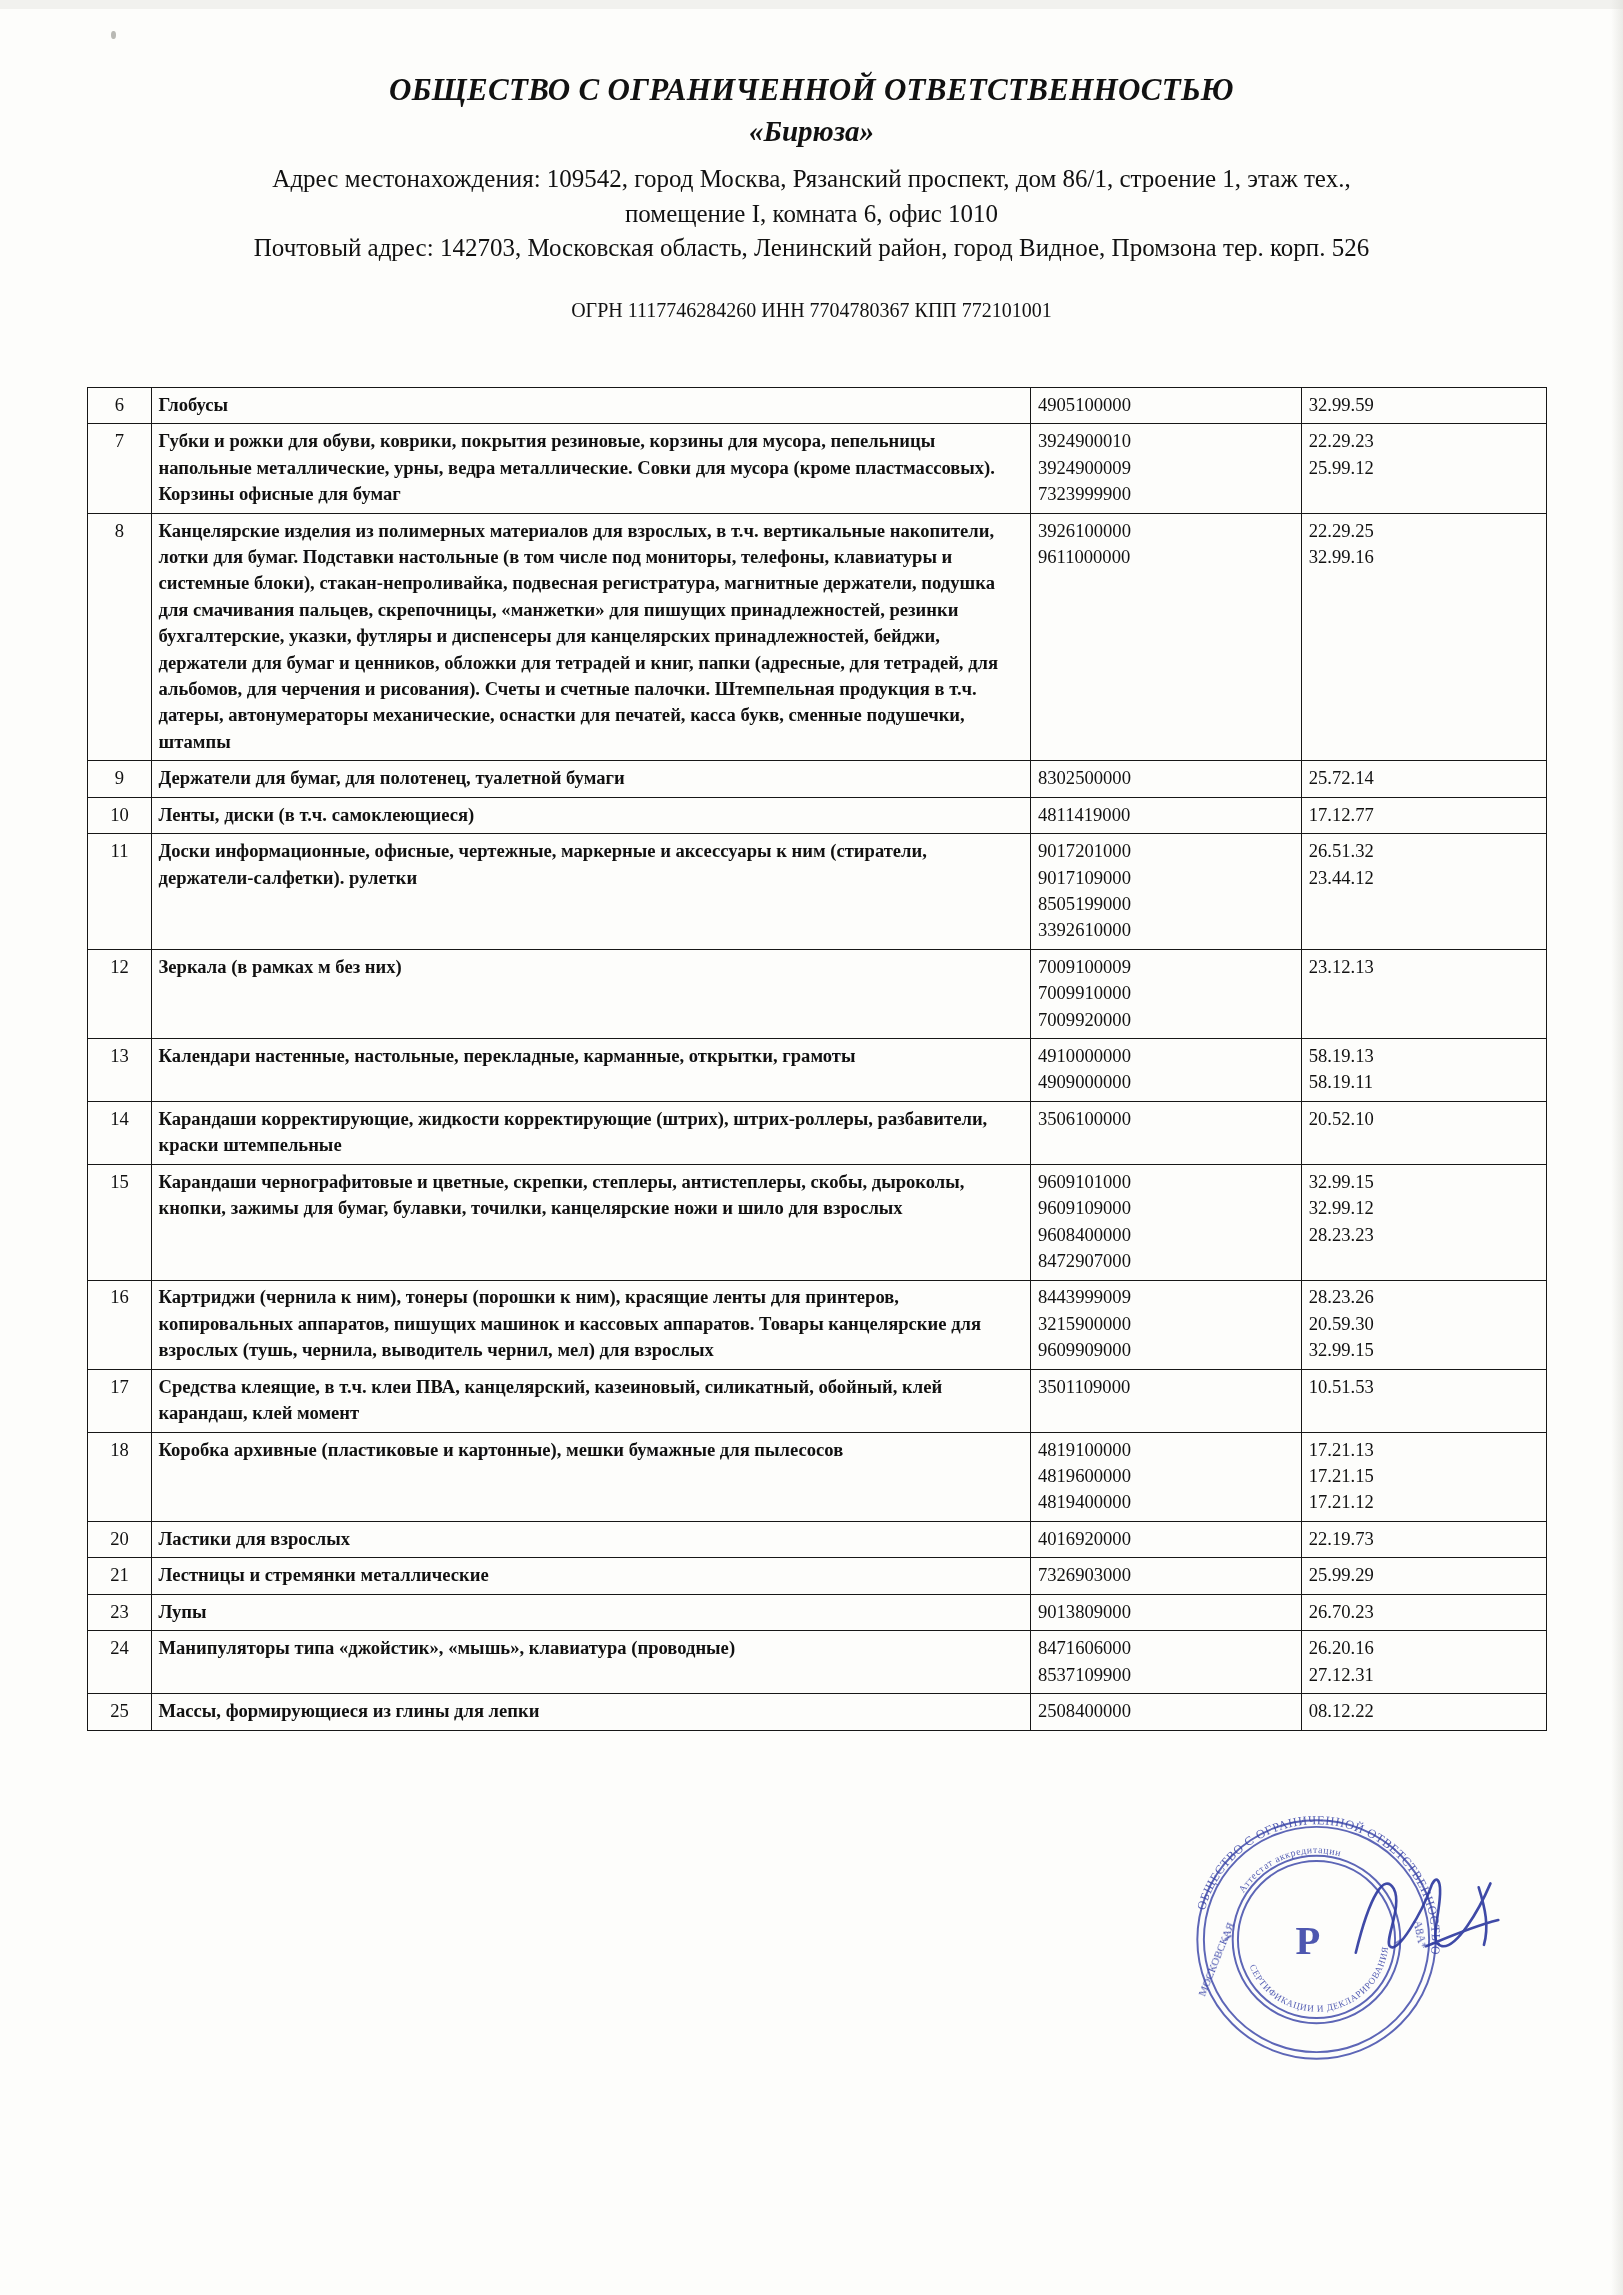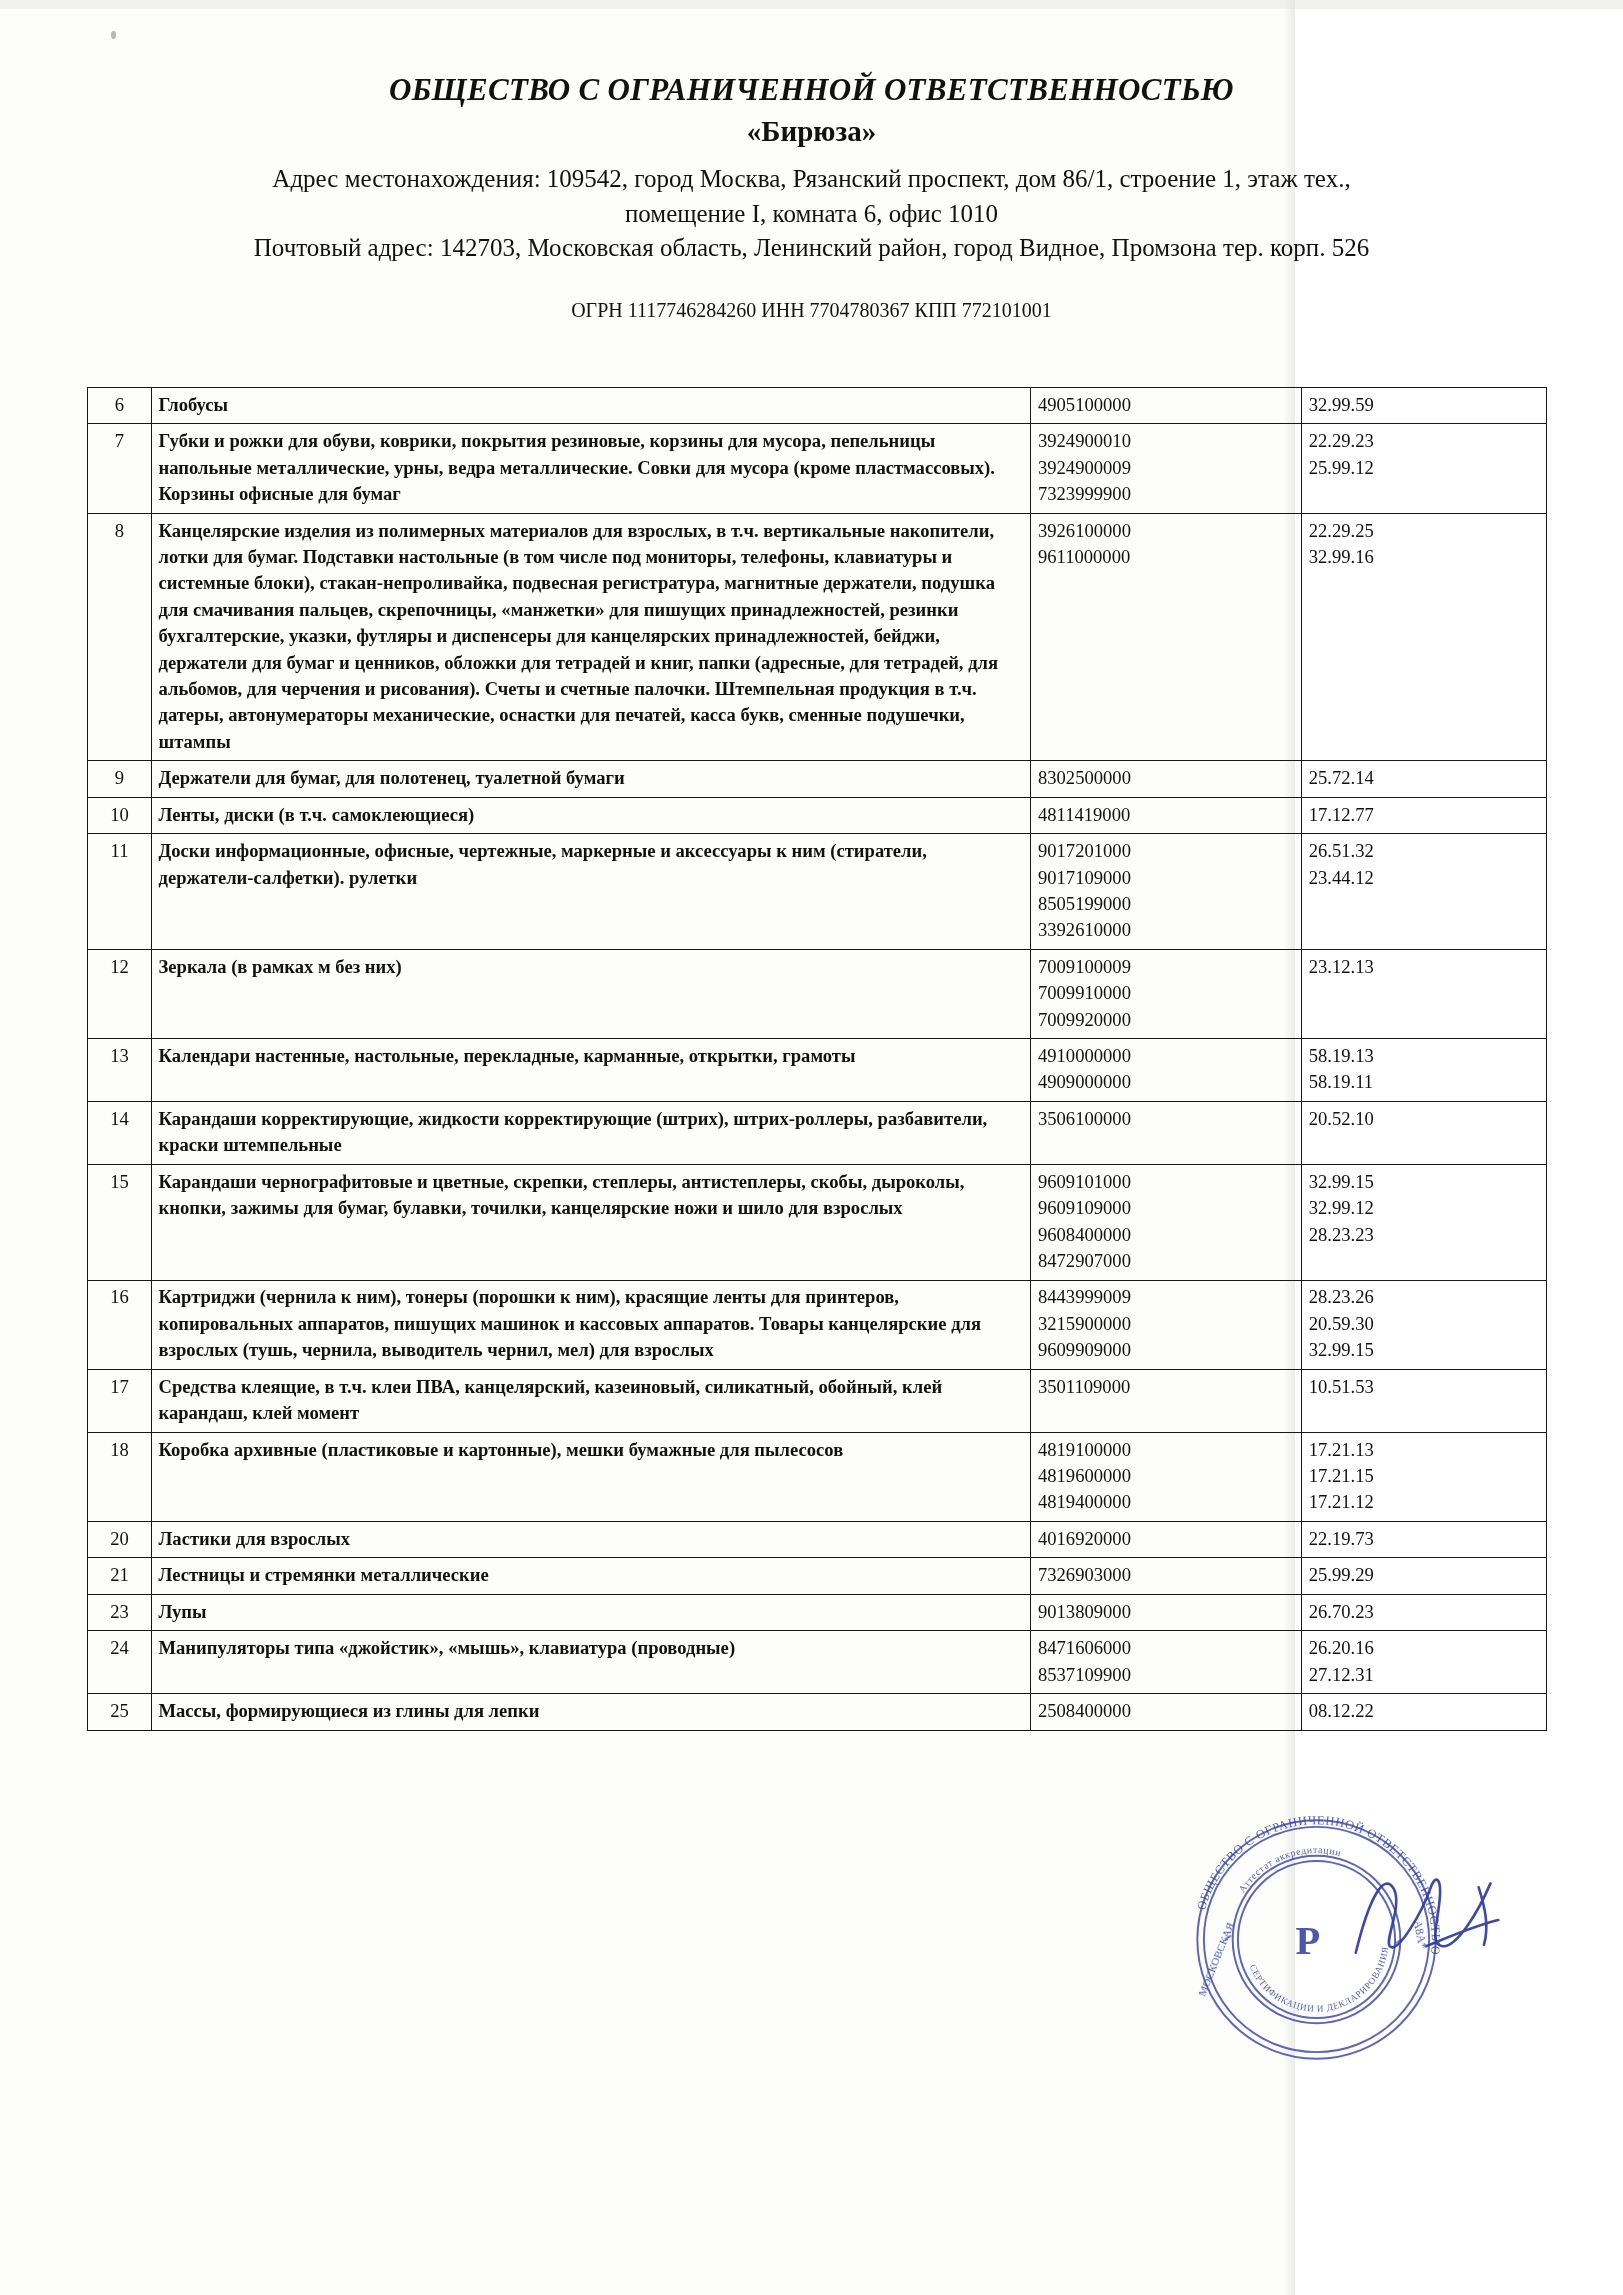--- a/index.html
+++ b/index.html
@@ -11,21 +11,21 @@
     width: 1623px;
     height: 2295px;
     position: relative;
     font-family: "Liberation Serif", serif;
     color: #111111;
     overflow: hidden;
   }
   .page {
     position: absolute;
     left: 0; top: 0;
-    width: 1295px;
+    width: 1623px;
     height: 2295px;
     background: #fdfdfb;
   }
   
   .scan-edge-top {
     position: absolute;
     left: 0; top: 0;
     width: 1623px; height: 9.2px;
     background: #f1f1ee;
   }
@@ -50,20 +50,21 @@
   }
   .org-title {
     font-weight: bold;
     font-style: italic;
     font-size: 31px;
     letter-spacing: 0.3px;
     line-height: 1.18;
   }
   .org-name {
     font-weight: bold;
+    font-style: italic;
     font-size: 29px;
     margin-top: 6.5px;
   }
   .addr-block {
     margin-top: 14.4px;
     font-size: 25px;
     line-height: 1.38;
   }
   .addr-line { display: block; }
   .reg-block {

